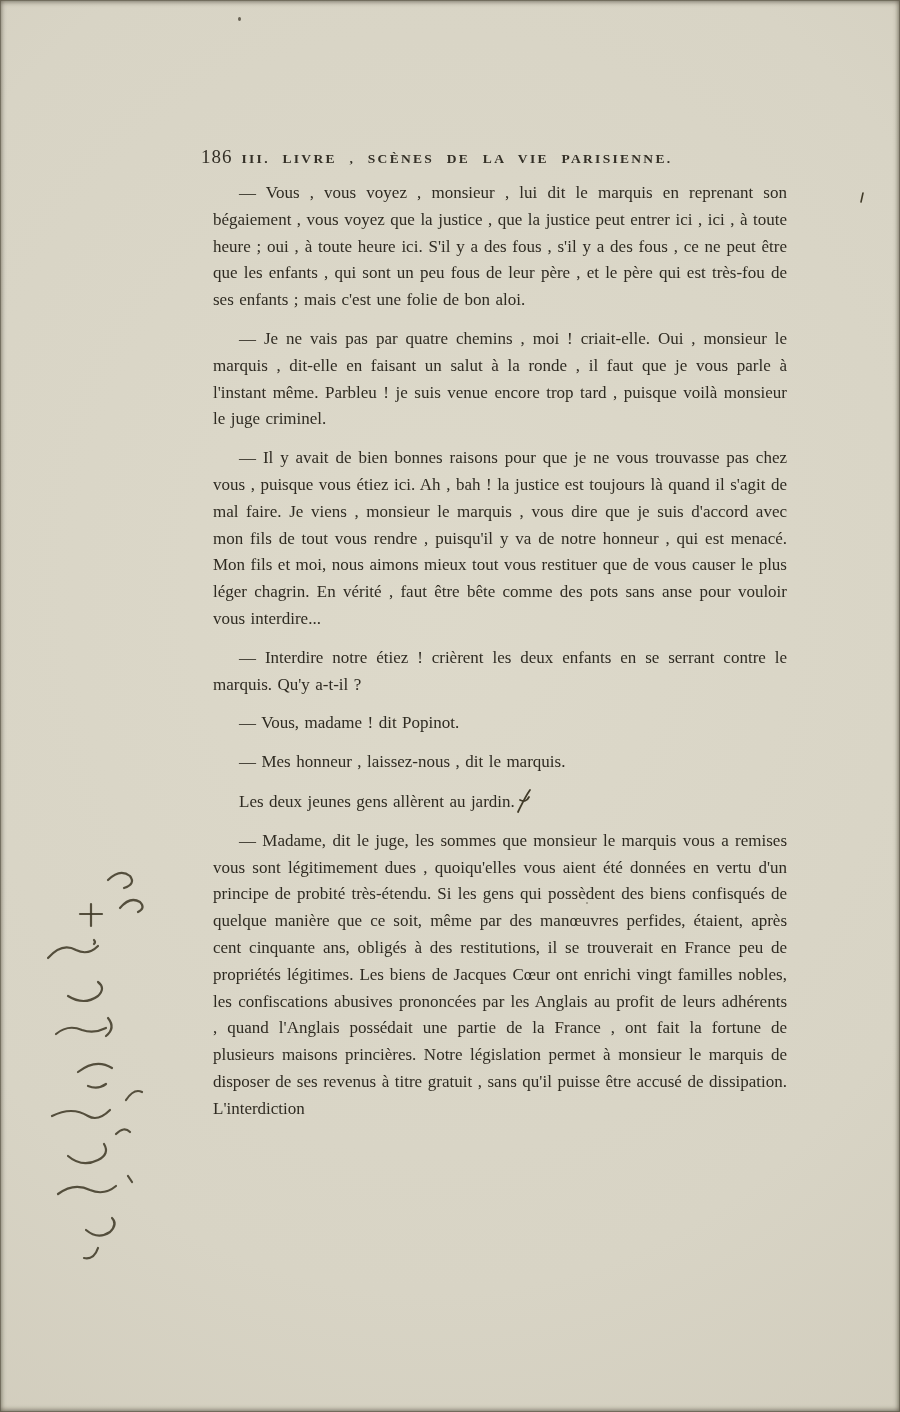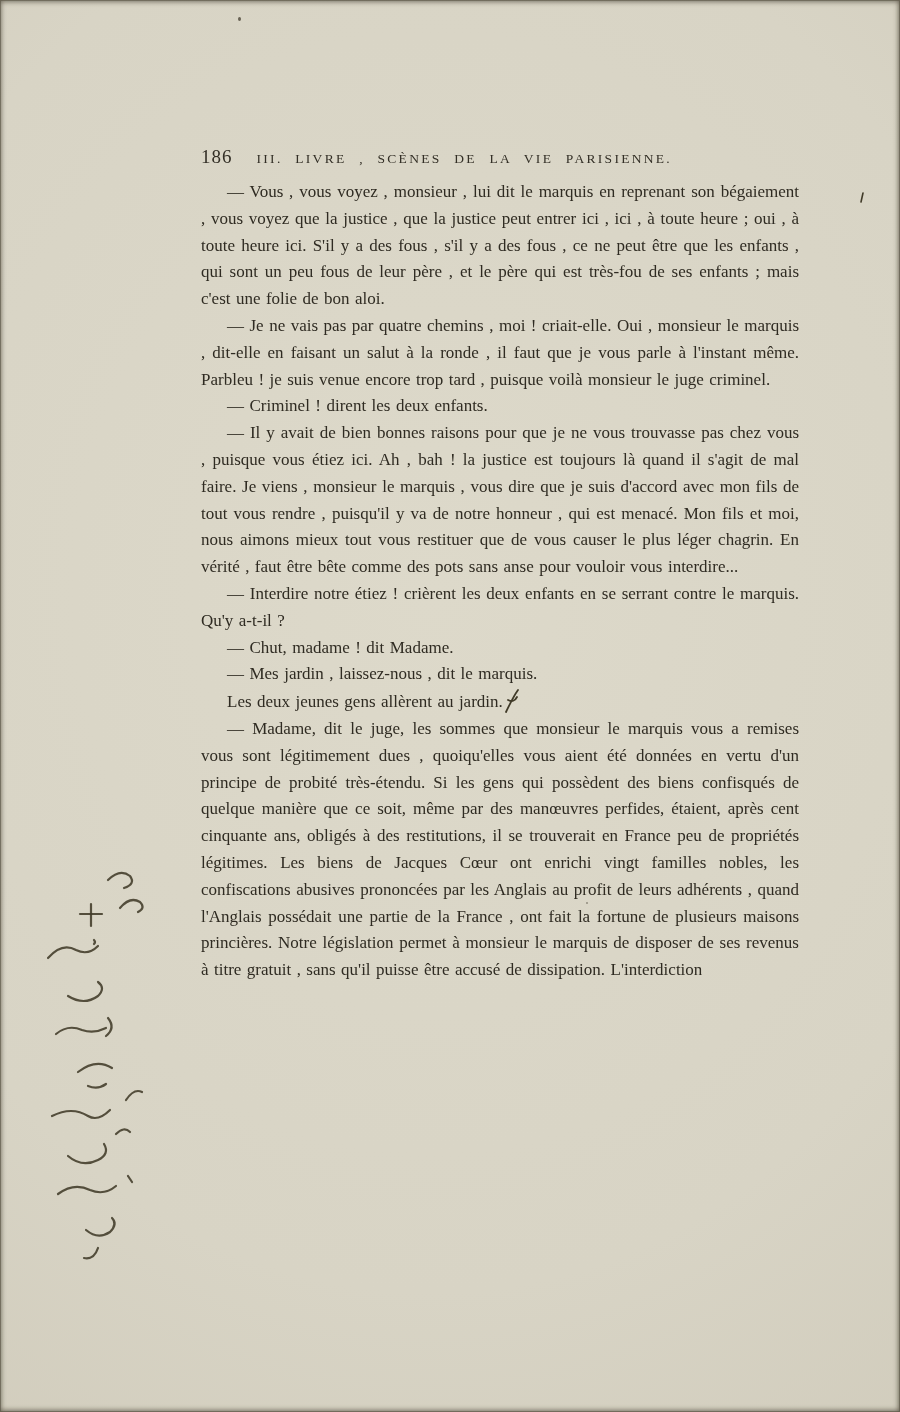--- a/index.html
+++ b/index.html
@@ -20,25 +20,25 @@
       inset 3px 0 4px rgba(62,56,42,.18);
     padding-left: 16px;
   }
   .text-block {
     position:absolute; left:201px; top:146px; width:598px;
     color:#2f2b22;
   }
   .header { display:flex; align-items:baseline; margin-bottom:11px; }
   .page-number { font-size:19px; letter-spacing:1px; color:#332f26; }
   .running-title {
-    font-size:13.5px; font-weight:400; letter-spacing:2.3px;
-    word-spacing:7px; margin-left:24px; color:#332f26;
+    font-size:13.5px; font-weight:700; letter-spacing:2.3px;
+    word-spacing:7px; margin-left:9px; color:#332f26;
   }
   .para {
-    margin:0; text-indent:26px; font-size:17px; line-height:26.8px;
+    margin:12px; text-indent:26px; font-size:17px; line-height:26.8px;
     text-align:justify; word-spacing:1.2px;
   }
   .marginalia { position:absolute; left:28px; top:862px; }
   .marginalia path { stroke:#413b29; stroke-width:2.2; fill:none;
     stroke-linecap:round; stroke-linejoin:round; opacity:.88; }
   .jardin-mark { vertical-align:-7px; margin-left:1px; }
   .jardin-mark path { stroke:#413b29; stroke-width:1.8; fill:none; stroke-linecap:round; }
   .ink-tick { position:absolute; left:858px; top:192px; }
   .ink-tick path { stroke:#413b29; stroke-width:1.6; fill:none; stroke-linecap:round; }
   .speck { position:absolute; background:#4a4436; border-radius:50%; opacity:.8; }
@@ -54,25 +54,24 @@
   <div class="speck speck-2"></div>
 
   <div class="text-block">
     <div class="header">
       <span class="page-number">186</span>
       <span class="running-title">III.  LIVRE ,  SCÈNES  DE  LA  VIE  PARISIENNE.</span>
     </div>
 
     <p class="para">— Vous , vous voyez , monsieur , lui dit le marquis en reprenant son bégaiement , vous voyez que la justice , que la justice peut entrer ici , ici , à toute heure ; oui , à toute heure ici. S'il y a des fous , s'il y a des fous , ce ne peut être que les enfants , qui sont un peu fous de leur père , et le père qui est très-fou de ses enfants ; mais c'est une folie de bon aloi.</p>
     <p class="para">— Je ne vais pas par quatre chemins , moi ! criait-elle. Oui , monsieur le marquis , dit-elle en faisant un salut à la ronde , il faut que je vous parle à l'instant même. Parbleu ! je suis venue encore trop tard , puisque voilà monsieur le juge criminel.</p>
-    <p class="para">— Criminel ! dirent les deux enfants.</p>
     <p class="para">— Il y avait de bien bonnes raisons pour que je ne vous trouvasse pas chez vous , puisque vous étiez ici. Ah , bah ! la justice est toujours là quand il s'agit de mal faire. Je viens , monsieur le marquis , vous dire que je suis d'accord avec mon fils de tout vous rendre , puisqu'il y va de notre honneur , qui est menacé. Mon fils et moi, nous aimons mieux tout vous restituer que de vous causer le plus léger chagrin. En vérité , faut être bête comme des pots sans anse pour vouloir vous interdire...</p>
     <p class="para">— Interdire notre étiez ! crièrent les deux enfants en se serrant contre le marquis. Qu'y a-t-il ?</p>
-    <p class="para">— Chut, madame ! dit Madame.</p>
-    <p class="para">— Mes jardin , laissez-nous , dit le marquis.</p>
+    <p class="para">— Vous, madame ! dit Popinot.</p>
+    <p class="para">— Mes honneur , laissez-nous , dit le marquis.</p>
 
     <p class="para"><span>Les deux jeunes gens allèrent au jardin.</span><svg class="jardin-mark" width="16" height="26" viewBox="0 0 16 26">
           <path d="M2 24 C6 16 9 9 14 2"></path>
           <path d="M4 12 q6 3 9 -3"></path>
         </svg></p>
 
     <p class="para">— Madame, dit le juge, les sommes que monsieur le marquis vous a remises vous sont légitimement dues , quoiqu'elles vous aient été données en vertu d'un principe de probité très-étendu. Si les gens qui possèdent des biens confisqués de quelque manière que ce soit, même par des manœuvres perfides, étaient, après cent cinquante ans, obligés à des restitutions, il se trouverait en France peu de propriétés légitimes. Les biens de Jacques Cœur ont enrichi vingt familles nobles, les confiscations abusives prononcées par les Anglais au profit de leurs adhérents , quand l'Anglais possédait une partie de la France , ont fait la fortune de plusieurs maisons princières. Notre législation permet à monsieur le marquis de disposer de ses revenus à titre gratuit , sans qu'il puisse être accusé de dissipation. L'interdiction</p>
   </div>
 
   <svg class="marginalia" width="150" height="420" viewBox="0 0 150 420">

